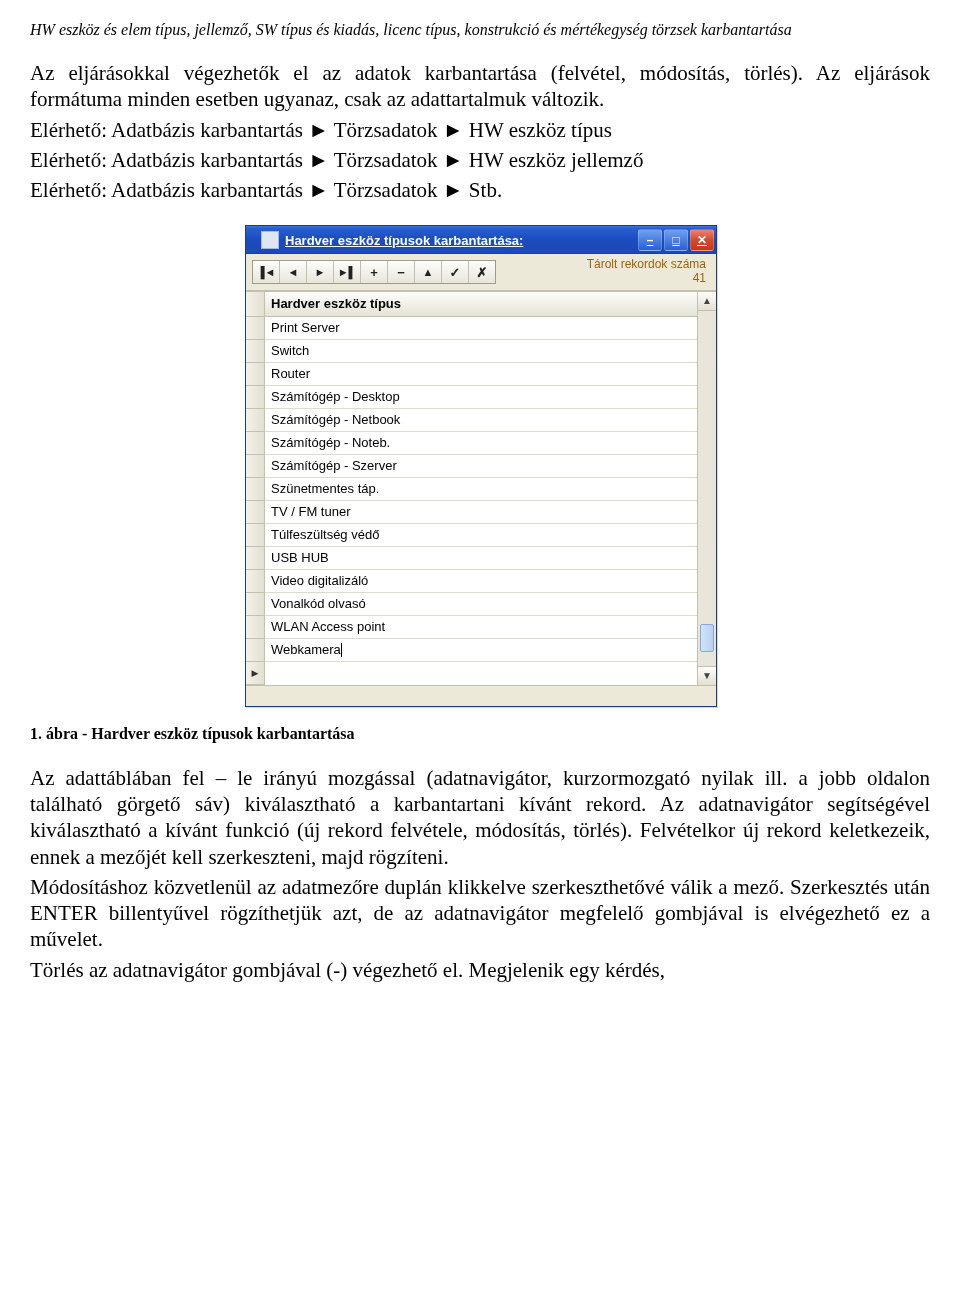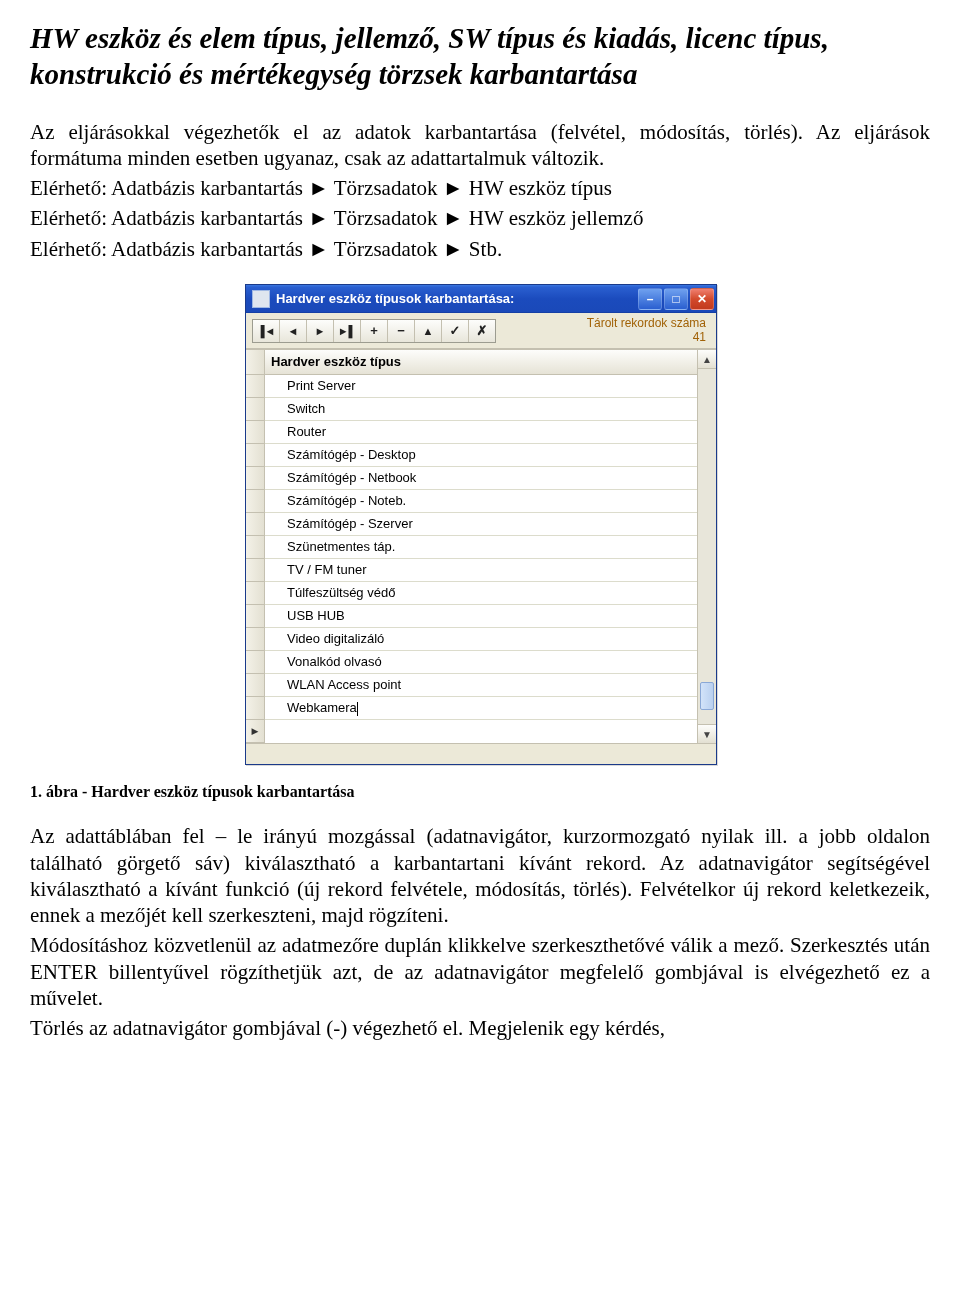--- a/index.html
+++ b/index.html
@@ -5,25 +5,25 @@
   body {
     margin: 0;
     padding: 20px 30px;
     font-family: "Times New Roman", Times, serif;
     font-size: 21px;
     color: #000;
     background: #fff;
     width: 900px;
   }
   .heading {
-    font-weight: bold;
+    font-weight: normal;
     font-style: italic;
-    font-size: 29px;
+    font-size: 16px;
     line-height: 1.25;
-    margin-bottom: 26px;
+    margin-bottom: 20px;
   }
   .para {
     font-size: 21px;
     text-align: justify;
     line-height: 1.25;
     margin: 0 0 4px 0;
   }
   .para.indent { }
   .window-wrap {
     margin: 22px auto 10px auto;
@@ -37,23 +37,24 @@
     font-family: Tahoma, Arial, sans-serif;
     font-size: 13px;
     box-shadow: 1px 1px 0 rgba(0,0,0,0.15);
   }
   .titlebar {
     display: flex;
     align-items: center;
     height: 28px;
     background: linear-gradient(to bottom,#3b77e0 0%,#2a5fd0 8%,#1b4bbd 50%,#1a49b9 95%,#123a9a 100%);
     color: #fff;
-    padding: 0 2px 0 6px;
-    font-weight: bold;
-    font-size: 13px;
+    padding: 0 2px 0 15px;
+    font-weight: bold;
+    font-size: 13px;
+    text-decoration: underline;
   }
   .titlebar .app-icon {
     width: 16px; height: 16px;
     background: #dfe6ef;
     border: 1px solid #9fb8e4;
     margin-right: 6px;
   }
   .titlebar .title-text { flex: 1; white-space: nowrap; overflow: hidden; }
   .titlebar .win-btns { display: flex; gap: 2px; }
   .win-btn {
@@ -139,21 +140,21 @@
     padding-left: 6px;
     font-weight: bold;
     color: #000;
     background: linear-gradient(to bottom,#fdfdfb,#e6e3d6);
     border-bottom: 1px solid #c4c0b0;
     font-size: 13px;
   }
   .data-cell {
     height: 22px;
     line-height: 22px;
-    padding-left: 22px;
+    padding-left: 6px;
     border-bottom: 1px solid #dcdccc;
     font-size: 13px;
     color: #000;
     white-space: nowrap;
     overflow: hidden;
   }
   .data-cell.editing::after {
     content: "";
     display: inline-block;
     width: 1px; height: 14px;

